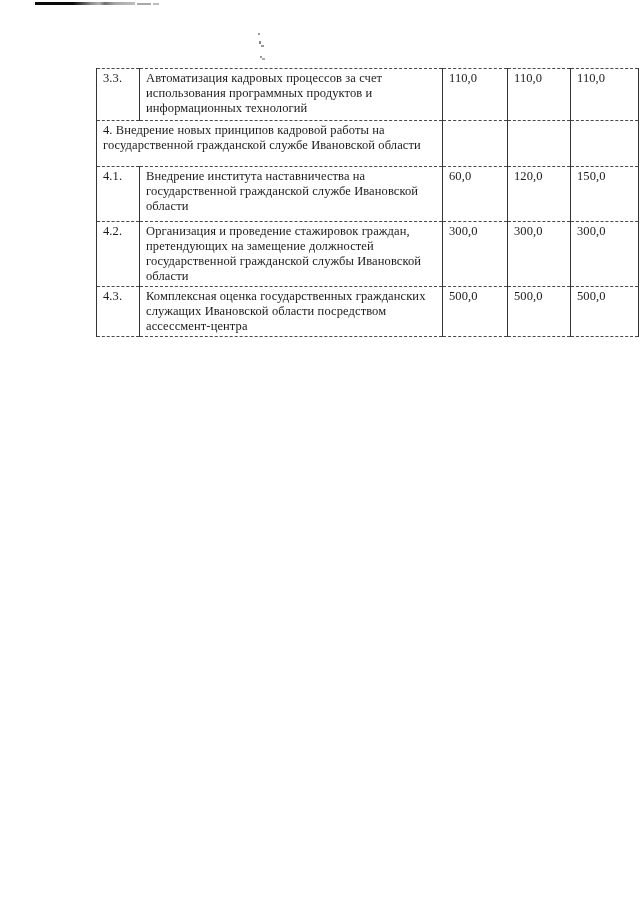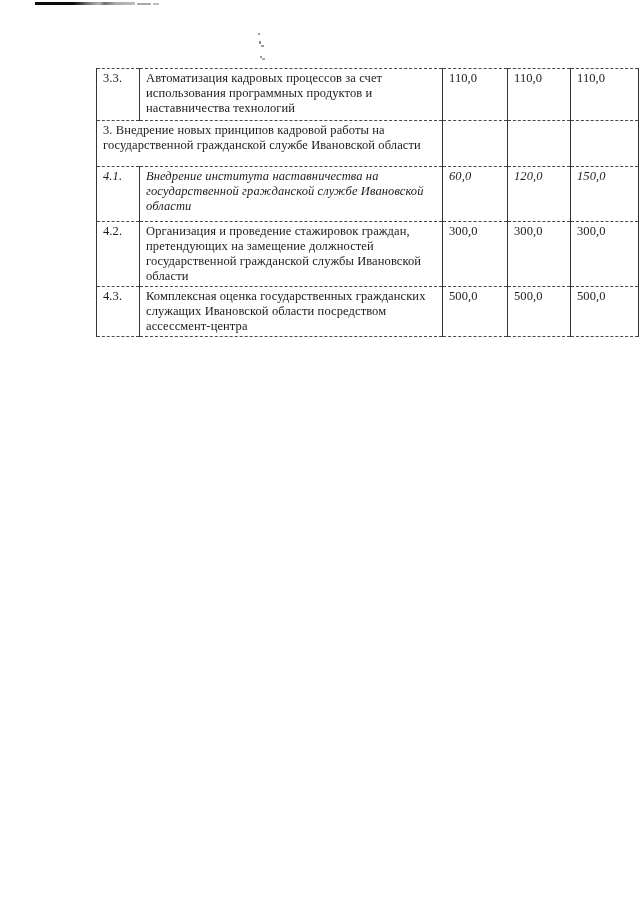--- a/index.html
+++ b/index.html
@@ -97,21 +97,21 @@
   td.cell-val {
     text-align: left;
     padding: 2px 7px 2px 2px;
     font-size: 13px;
   }
   td.cell-val.v1 { width: 54px; }
   td.cell-val.v2 { width: 52px; }
   td.cell-val.v3 { width: 57px; }
   tr.row-1 { height: 52px; }
   tr.row-2 { height: 46px; }
-  tr.row-3 { height: 55px; font-style: italic; }
+  tr.row-3 { height: 55px; }
   tr.row-4 { height: 61px; padding-left: 42px; }
   tr.row-5 { height: 44px; padding-left: 12px; }
 </style>
 </head>
 <body>
 
 <div class="page">
 
   <div class="scan-streak-top"></div>
   <div class="scan-streak-dash1"></div>
@@ -126,27 +126,27 @@
   <div class="speck s6"></div>
   <div class="speck s7"></div>
   <div class="speck s8"></div>
   <div class="speck s9"></div>
 
   <div class="doc-table-wrap">
     <table class="doc-table">
       <tbody>
         <tr class="row-1">
           <td class="cell-num">3.3.</td>
-          <td class="cell-desc">Автоматизация кадровых процессов за счет использования программных продуктов и наставничества технологий</td>
+          <td class="cell-desc">Автоматизация кадровых процессов за счет использования программных продуктов и информационных технологий</td>
           <td class="cell-val v1">110,0</td>
           <td class="cell-val v2">110,0</td>
           <td class="cell-val v3">110,0</td>
         </tr>
         <tr class="row-2">
-          <td class="cell-desc" colspan="2">3. Внедрение новых принципов кадровой работы на государственной гражданской службе Ивановской области</td>
+          <td class="cell-desc" colspan="2">4. Внедрение новых принципов кадровой работы на государственной гражданской службе Ивановской области</td>
           <td class="cell-val v1"></td>
           <td class="cell-val v2"></td>
           <td class="cell-val v3"></td>
         </tr>
         <tr class="row-3">
           <td class="cell-num">4.1.</td>
           <td class="cell-desc">Внедрение института наставничества на государственной гражданской службе Ивановской области</td>
           <td class="cell-val v1">60,0</td>
           <td class="cell-val v2">120,0</td>
           <td class="cell-val v3">150,0</td>

